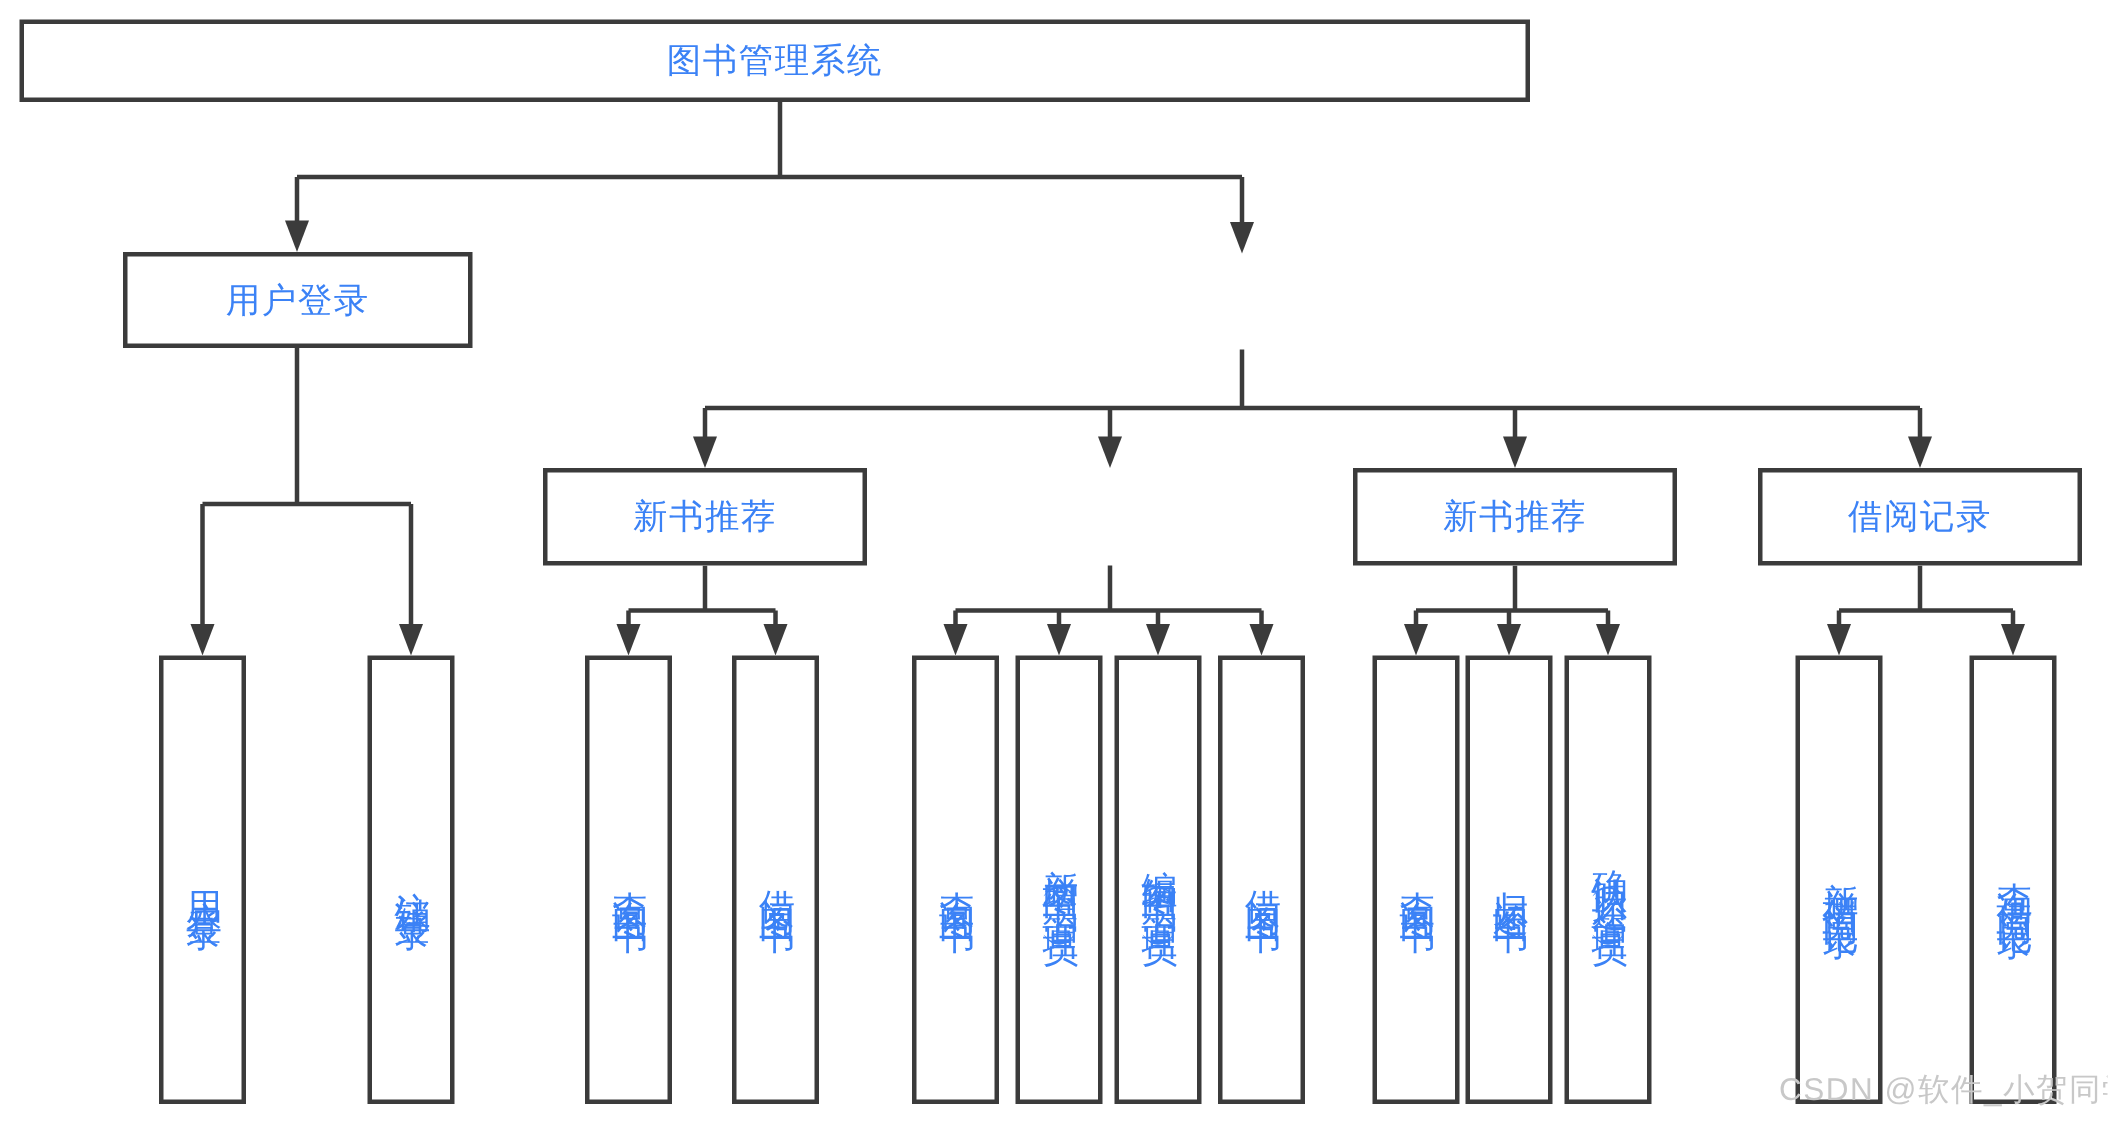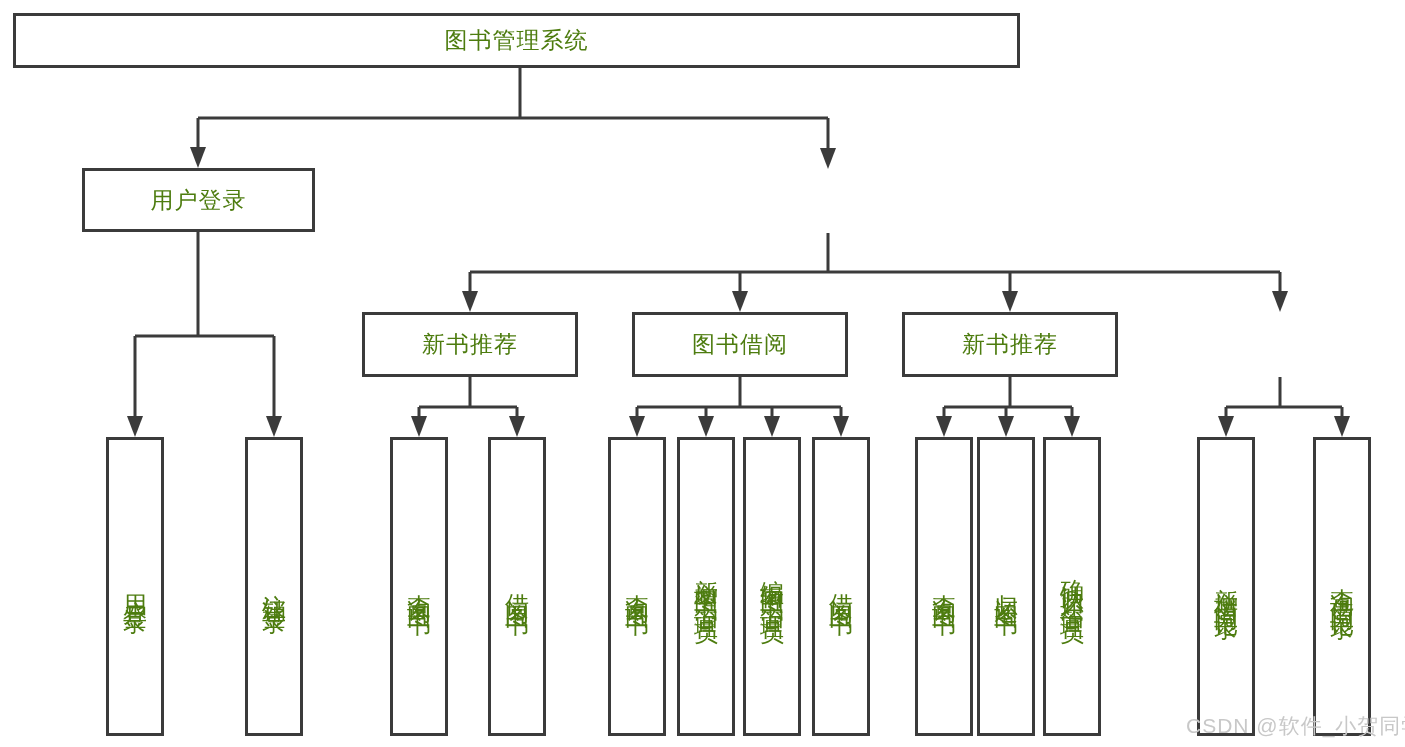--- a/index.html
+++ b/index.html
@@ -18,21 +18,21 @@
     background: #ffffff;
   }
   .box {
     position: absolute;
     box-sizing: border-box;
     border: 3px solid #3b3b3b;
     background: #ffffff;
     display: flex;
     align-items: center;
     justify-content: center;
-    color: #4d7c0f;
+    color: #3b82f6;
     z-index: 2;
   }
   .h-box { font-size: 23px; letter-spacing: 1px; }
   .v-box span {
     writing-mode: vertical-rl;
     text-orientation: mixed;
     font-size: 24px;
     letter-spacing: 6px;
     line-height: 1;
     white-space: nowrap;
@@ -104,25 +104,25 @@
     <span>图书管理系统</span>
   </div>
 
   <div class="box h-box" style="left:82px; top:168px; width:233px; height:64px;">
     <span>用户登录</span>
   </div>
 
   <div class="box h-box" style="left:362px; top:312px; width:216px; height:65px;">
     <span>新书推荐</span>
   </div>
-  <div class="box h-box" style="left:632px; top:312px; width:216px; height:65px;">
-    <span>图书借阅</span>
-  </div>
   <div class="box h-box" style="left:902px; top:312px; width:216px; height:65px;">
     <span>新书推荐</span>
+  </div>
+  <div class="box h-box" style="left:1172px; top:312px; width:216px; height:65px;">
+    <span>借阅记录</span>
   </div>
 
   <div class="box v-box" style="left:106px; top:437px; width:58px; height:299px;">
     <span>用户登录</span>
   </div>
   <div class="box v-box" style="left:245px; top:437px; width:58px; height:299px;">
     <span>注销登录</span>
   </div>
 
   <div class="box v-box" style="left:390px; top:437px; width:58px; height:299px;">

